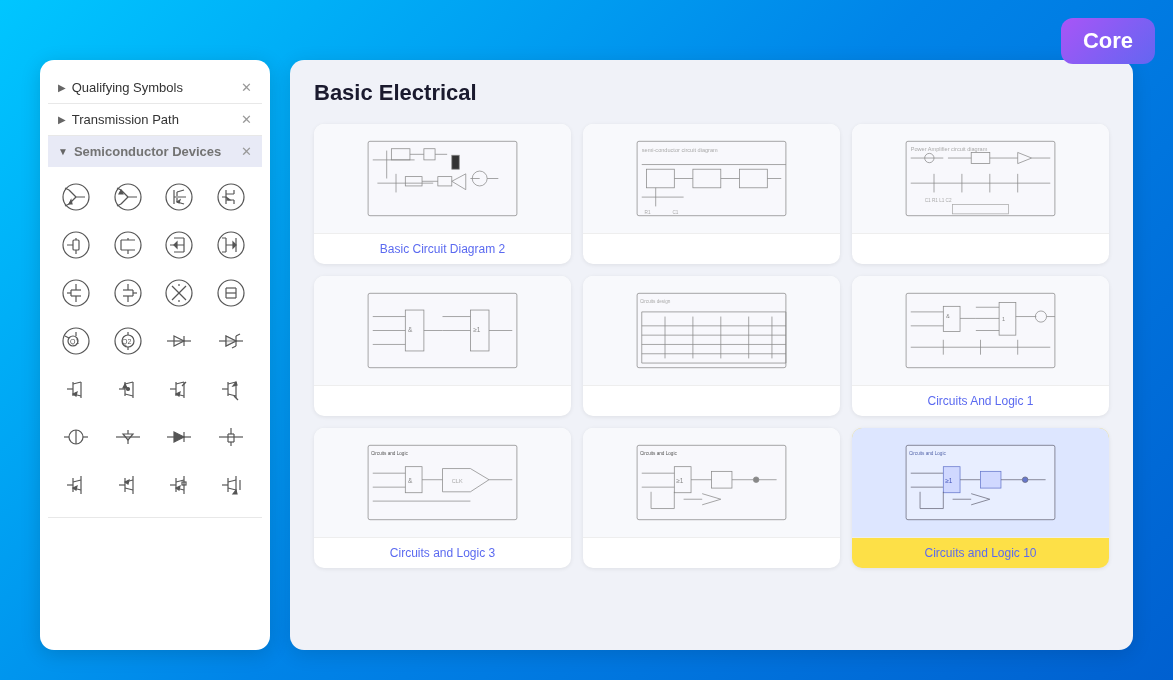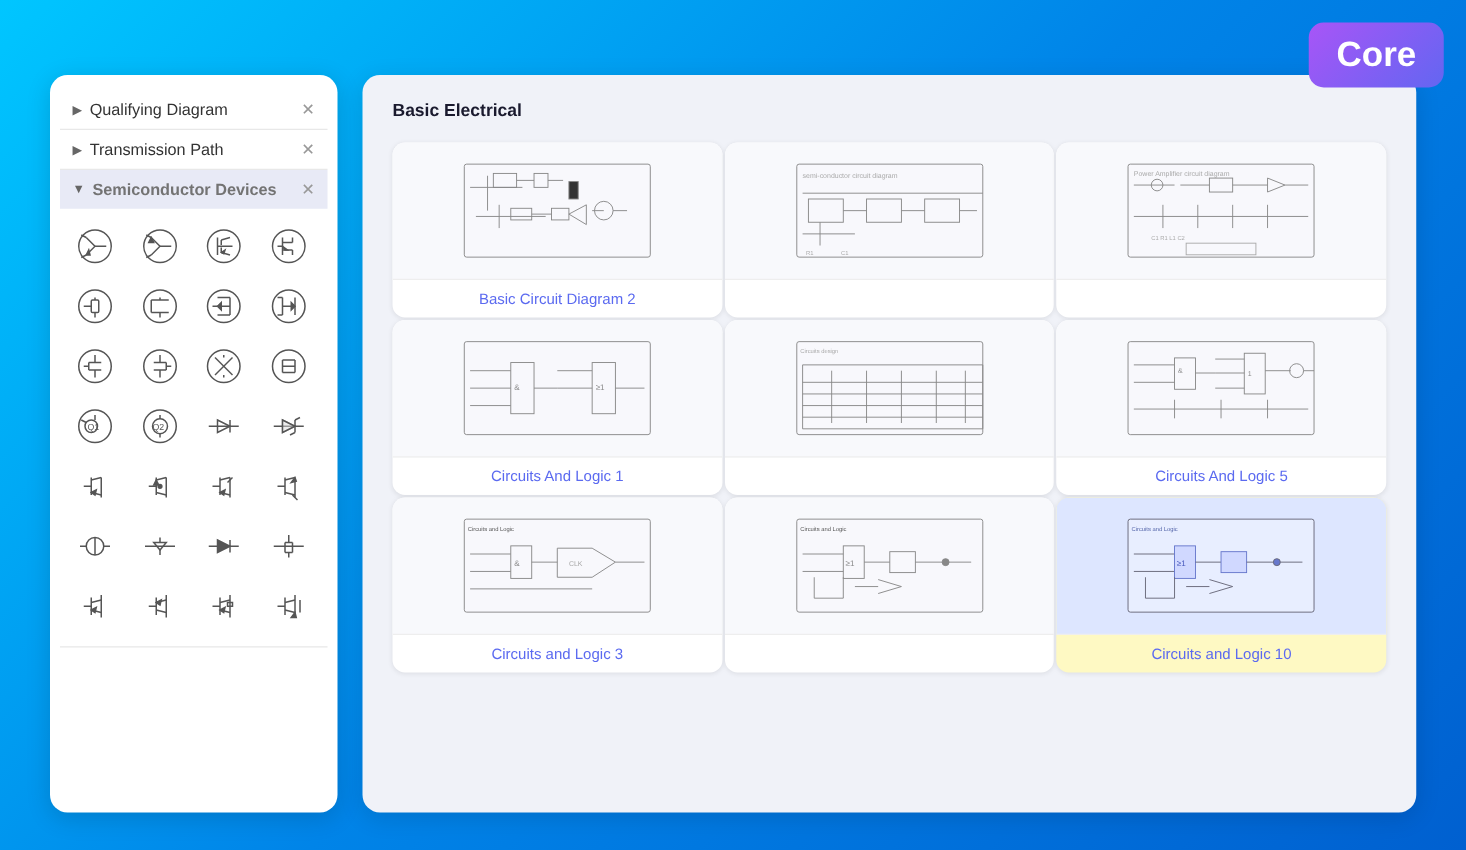--- a/index.html
+++ b/index.html
@@ -10,21 +10,21 @@
       font-family: -apple-system, BlinkMacSystemFont, 'Segoe UI', Arial, sans-serif;
       overflow: hidden;
       position: relative;
     }
     .core-badge {
       position: absolute;
       top: 18px;
       right: 18px;
       background: linear-gradient(135deg, #a855f7, #6366f1);
       color: white;
-      font-size: 28px;
+      font-size: 22px;
       font-weight: 700;
       padding: 10px 22px;
       border-radius: 12px;
       z-index: 10;
     }
     .main-container {
       display: flex;
       gap: 20px;
       padding: 60px 40px 30px 40px;
       height: 100%;
@@ -96,40 +96,40 @@
     
     .right-panel {
       background: #f0f2f8;
       border-radius: 14px;
       flex: 1;
       padding: 20px 24px;
       overflow-y: auto;
       box-shadow: 0 4px 20px rgba(0,0,0,0.12);
     }
     .panel-title {
-      font-size: 14px;
+      font-size: 22px;
       font-weight: 700;
       color: #1a1a2e;
       margin-bottom: 18px;
     }
     .grid-gallery {
       display: grid;
       grid-template-columns: repeat(3, 1fr);
-      gap: 2px;
+      gap: 12px;
     }
     .gallery-item {
       background: white;
       border-radius: 10px;
       overflow: hidden;
       cursor: pointer;
       box-shadow: 0 1px 4px rgba(0,0,0,0.08);
       transition: box-shadow 0.2s;
     }
     .gallery-item.selected {
-      background: #fef9c3;
+      background: #fde047;
     }
     .gallery-thumb {
       height: 110px;
       background: #f8f9fc;
       display: flex;
       align-items: center;
       justify-content: center;
       padding: 8px;
       border-bottom: 1px solid #eee;
     }
@@ -151,21 +151,21 @@
 <div class="core-badge">Core</div>
 
 <div class="main-container">
 
   <div class="left-panel">
 
     <div class="panel-section">
       <div class="panel-section-header">
         <div class="left">
           <span class="arrow">▶</span>
-          <span>Qualifying Diagram</span>
+          <span>Qualifying Symbols</span>
         </div>
         <span class="close-x">✕</span>
       </div>
     </div>
 
     <div class="panel-section">
       <div class="panel-section-header">
         <div class="left">
           <span class="arrow">▶</span>
           <span>Transmission Path</span>
@@ -563,21 +563,20 @@
             <rect x="50" y="28" width="20" height="44" fill="none" stroke="#888"></rect>
             <line x1="70" y1="50" x2="90" y2="50"></line>
             <line x1="90" y1="35" x2="120" y2="35"></line>
             <line x1="90" y1="50" x2="120" y2="50"></line>
             <rect x="120" y="28" width="20" height="44" fill="none" stroke="#888"></rect>
             <line x1="140" y1="50" x2="165" y2="50"></line>
             <text x="53" y="52" font-size="7" fill="#888" stroke="none">&amp;</text>
             <text x="123" y="52" font-size="7" fill="#888" stroke="none">≥1</text>
           </svg>
         </div>
-        <div class="gallery-label">Circuits And Logic 1</div>
       </div>
 
       <div class="gallery-item">
         <div class="gallery-thumb">
           <svg viewBox="0 0 180 100" fill="none" stroke="#888" stroke-width="0.8">
             <rect x="10" y="10" width="160" height="80" rx="2" fill="#f8f8fc"></rect>
             <text x="13" y="20" font-size="5" fill="#aaa" stroke="none">Circuits design</text>
             <line x1="15" y1="30" x2="170" y2="30"></line>
             <line x1="15" y1="30" x2="15" y2="85"></line>
             <line x1="170" y1="30" x2="170" y2="85"></line>
@@ -613,21 +612,21 @@
             <circle cx="155" cy="35" r="6" fill="none" stroke="#888"></circle>
             <line x1="161" y1="35" x2="170" y2="35"></line>
             <line x1="15" y1="68" x2="165" y2="68"></line>
             <line x1="50" y1="60" x2="50" y2="76"></line>
             <line x1="90" y1="60" x2="90" y2="76"></line>
             <line x1="130" y1="60" x2="130" y2="76"></line>
             <text x="53" y="37" font-size="6" fill="#888" stroke="none">&amp;</text>
             <text x="113" y="40" font-size="6" fill="#888" stroke="none">1</text>
           </svg>
         </div>
-        <div class="gallery-label">Circuits And Logic 5</div>
+        <div class="gallery-label">Circuits And Logic 1</div>
       </div>
 
       <div class="gallery-item">
         <div class="gallery-thumb">
           <svg viewBox="0 0 180 100" fill="none" stroke="#888" stroke-width="0.8">
             <rect x="10" y="10" width="160" height="80" rx="2" fill="#f8f8fc"></rect>
             <text x="13" y="20" font-size="5" fill="#555" stroke="none">Circuits and Logic</text>
             <line x1="15" y1="40" x2="50" y2="40"></line>
             <line x1="15" y1="55" x2="50" y2="55"></line>
             <rect x="50" y="33" width="18" height="28" fill="none" stroke="#888"></rect>

